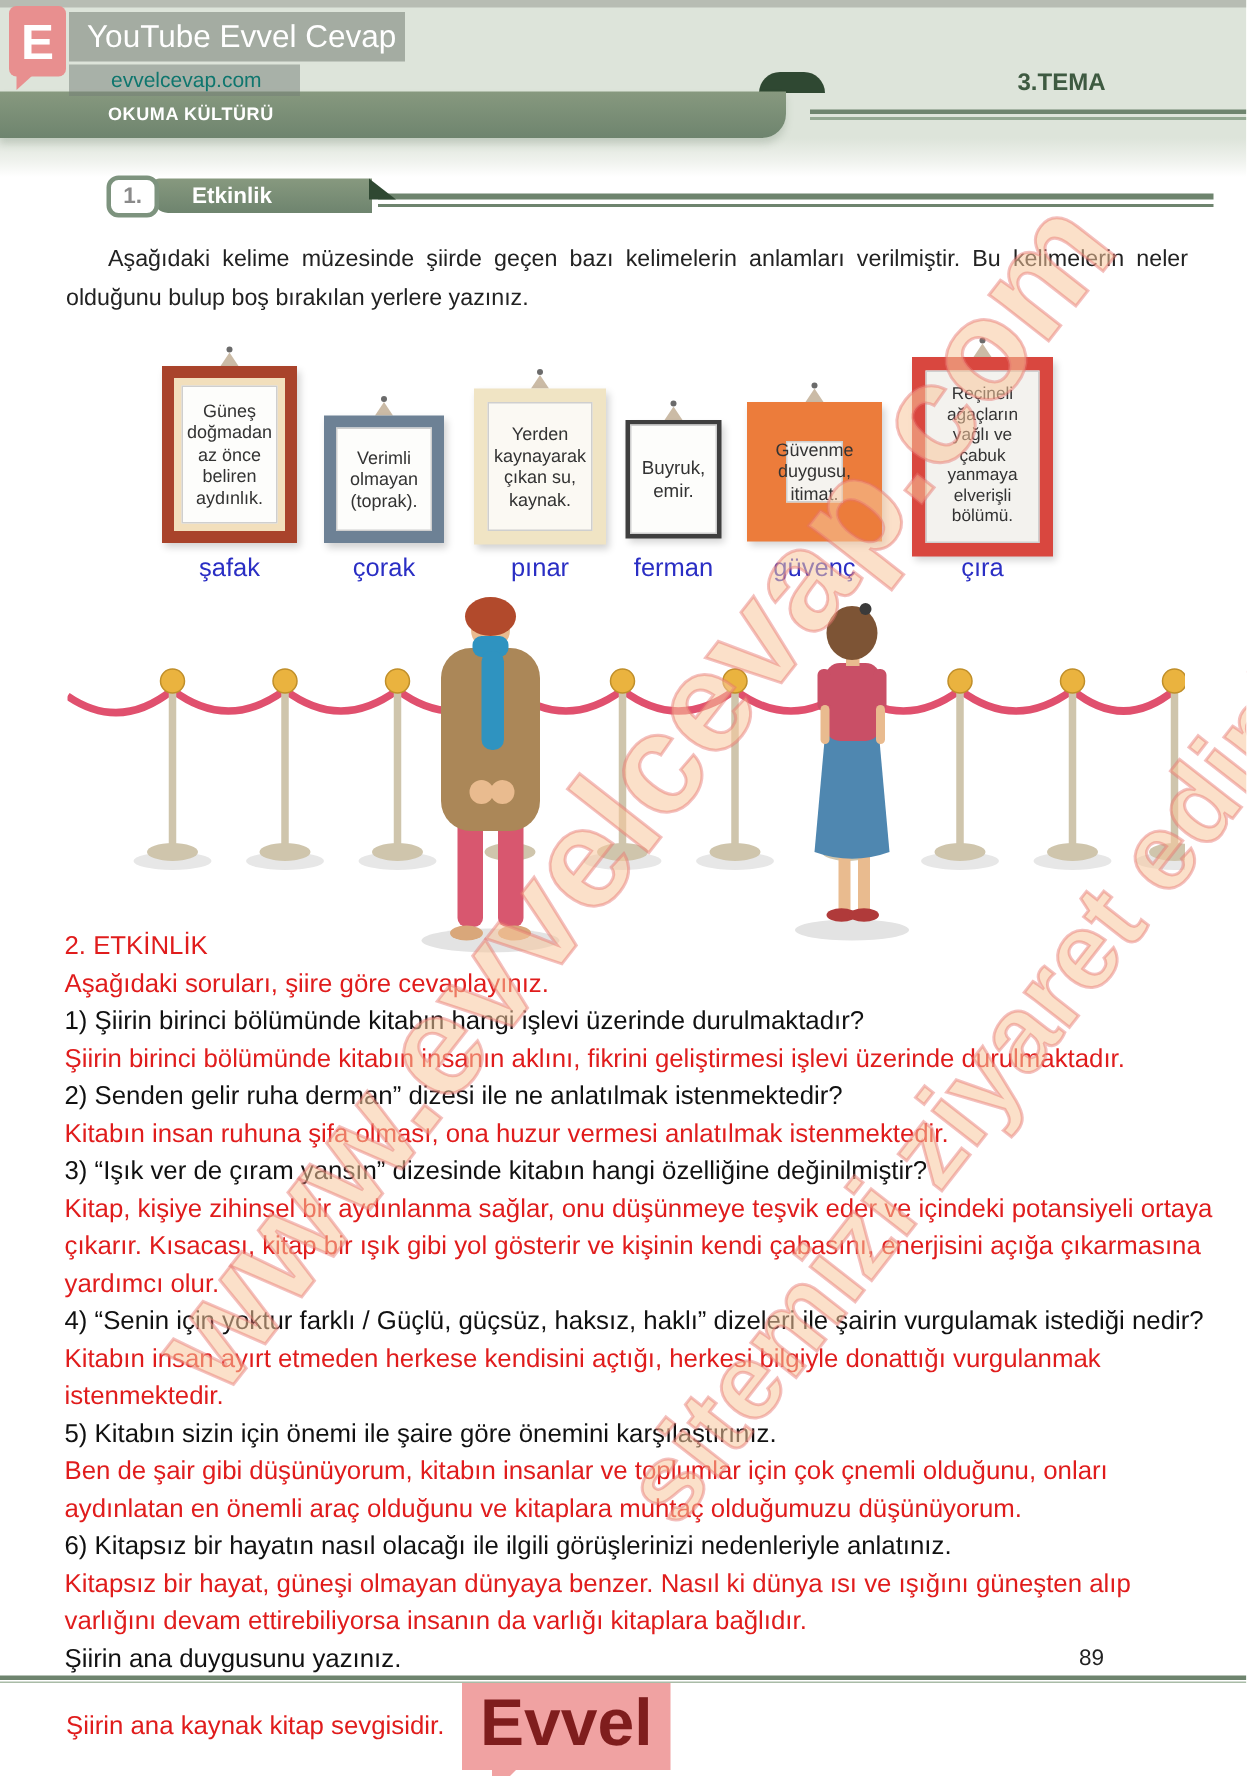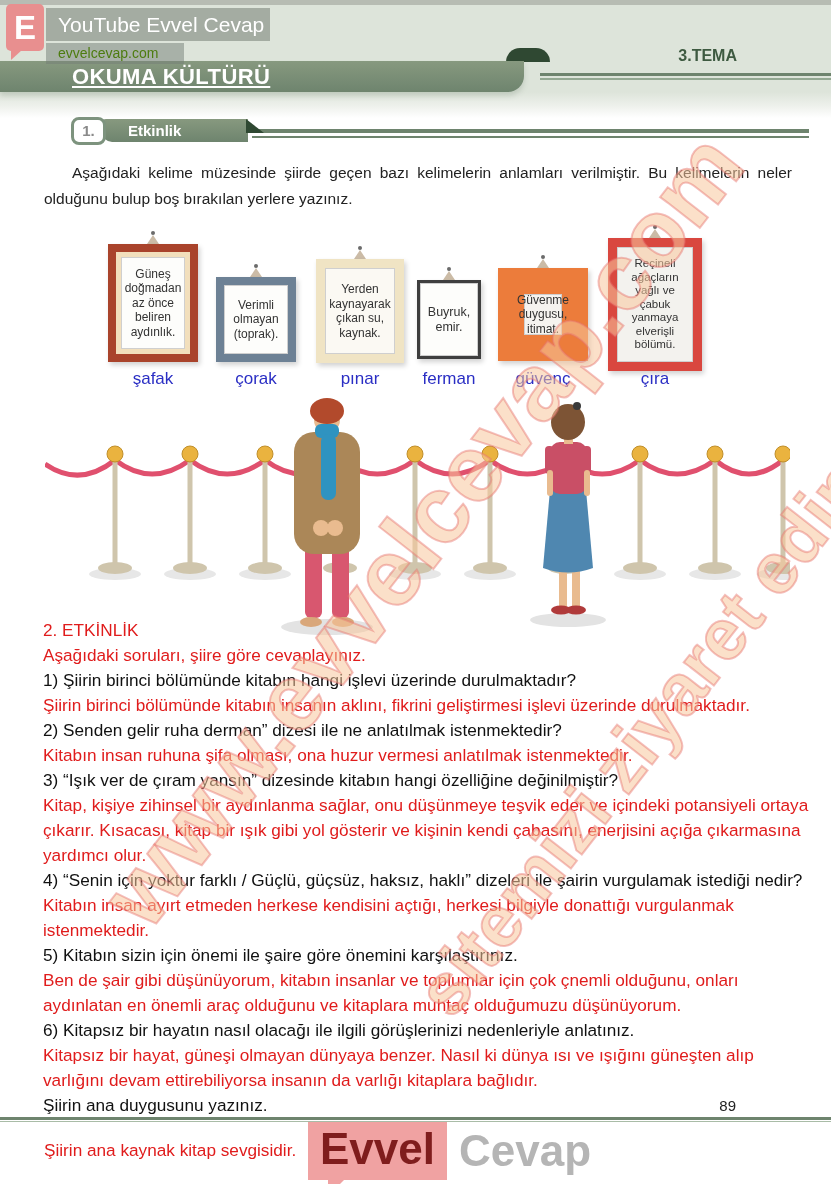--- a/index.html
+++ b/index.html
@@ -12,27 +12,27 @@
   .top-strip{position:absolute;left:0;top:0;width:100%;height:5px;background:#b7bcb3;}
   .e-logo{position:absolute;left:6px;top:4px;width:38px;height:47px;background:#e88f8f;
           border-radius:5px;color:#fff;font-weight:bold;font-size:33px;display:flex;
           align-items:center;justify-content:center;z-index:3;}
   .e-logo::after{content:"";position:absolute;left:5px;bottom:-9px;width:0;height:0;
           border-top:10px solid #e88f8f;border-right:11px solid transparent;}
   .band1{position:absolute;left:46px;top:8px;width:212px;height:33px;
          background:rgba(116,125,117,.55);color:#fff;font-size:21px;line-height:33px;
          padding-left:12px;z-index:2;}
   .band2{position:absolute;left:46px;top:43px;width:126px;height:21px;
-         background:rgba(116,125,117,.5);color:#4d7c0f;font-size:14px;line-height:21px;
-         padding-left:12px;z-index:2;}
+         background:rgba(116,125,117,.5);color:#0f766e;font-size:14px;line-height:21px;
+         padding-left:28px;z-index:2;}
   .tema{position:absolute;right:94px;top:47px;color:#3e5a41;font-weight:bold;font-size:16px;}
   .okuma-bar{position:absolute;left:0;top:61px;width:524px;height:31px;box-sizing:border-box;
          background:linear-gradient(#87997f,#6e846e);border-radius:0 0 16px 0;color:#fff;
-         font-weight:bold;font-size:22px;line-height:31px;padding-left:72px;letter-spacing:.4px;
-         box-shadow:0 4px 5px rgba(110,130,110,.25);z-index:1;text-decoration:underline;}
+         font-weight:bold;font-size:12px;line-height:31px;padding-left:72px;letter-spacing:.4px;
+         box-shadow:0 4px 5px rgba(110,130,110,.25);z-index:1;}
   .curl{position:absolute;left:506px;top:48px;width:44px;height:14px;background:#2f4832;
          border-radius:22px 22px 0 0;}
   .top-line-a{position:absolute;left:540px;right:0;top:73px;height:3px;background:#6e846e;}
   .top-line-b{position:absolute;left:540px;right:0;top:78px;height:2px;background:#93a892;}
 
   
   .act-num{position:absolute;left:71px;top:117px;width:35px;height:28px;background:#fff;
          border:3px solid #7d937e;border-radius:8px;color:#8a8a8a;font-weight:bold;
          font-size:15px;text-align:center;line-height:22px;box-sizing:border-box;z-index:3;}
   .act-ribbon{position:absolute;left:102px;top:119px;width:146px;height:23px;box-sizing:border-box;
@@ -304,16 +304,15 @@
     <div class="red">Kitapsız bir hayat, güneşi olmayan dünyaya benzer. Nasıl ki dünya ısı ve ışığını güneşten alıp varlığını devam ettirebiliyorsa insanın da varlığı kitaplara bağlıdır.</div>
     <div class="black">Şiirin ana duygusunu yazınız.</div>
   </div>
 
   <div class="pagenum">89</div>
   <div class="bottom-line-a"></div>
   <div class="bottom-line-b"></div>
   <div class="bottom-answer">Şiirin ana kaynak kitap sevgisidir.</div>
   <div class="footer-logo">
     <span class="fl-evvel">Evvel</span>
-    <span class="fl-cevap">Cevap</span>
   </div>
 
 </div>
 
 </body></html>

